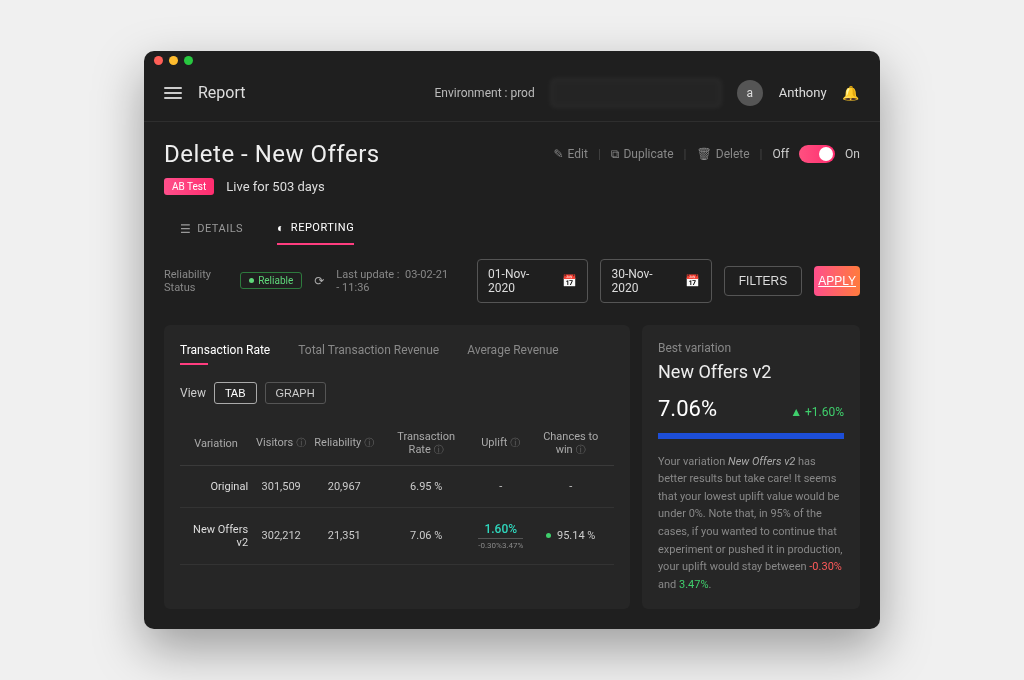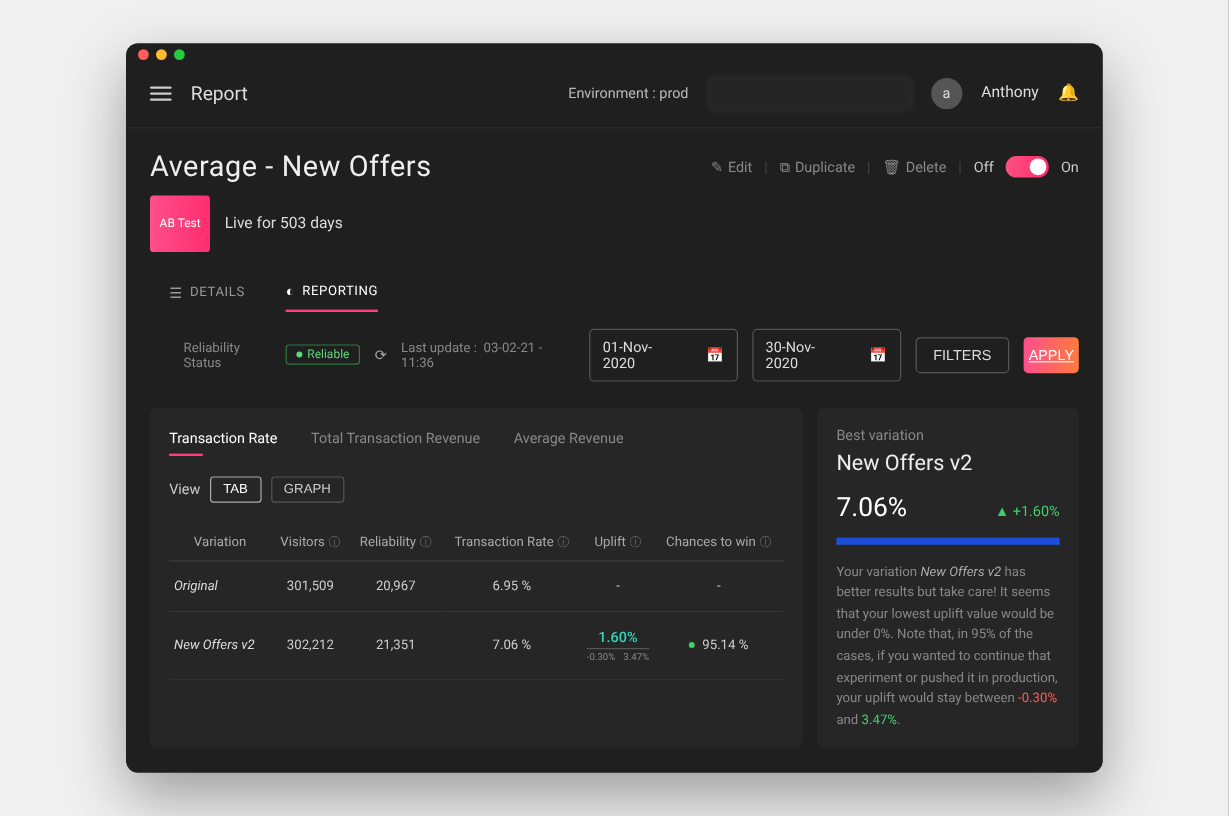--- a/index.html
+++ b/index.html
@@ -7,21 +7,21 @@
     background: #f0f0f0;
     font-family: -apple-system, BlinkMacSystemFont, "Segoe UI", Roboto, Helvetica, sans-serif;
     font-size: 13px;
     color: #ccc;
     display: flex;
     align-items: center;
     justify-content: center;
     min-height: 680px;
   }
   .window {
-    width: 814px;
+    width: 736px;
     background: #1f1f1f;
     border-radius: 10px;
     box-shadow: 0 20px 50px rgba(0,0,0,0.35);
     overflow: hidden;
     position: relative;
   }
   .titlebar {
     height: 12px;
     padding: 10px;
     display: flex;
@@ -65,34 +65,34 @@
   }
   .toggle .knob{
     width:14px;height:14px;background:#fff;border-radius:50%;position:absolute;top:2px;right:2px;
   }
   .onoff{font-size:12px;color:#ccc;}
   .sub-row{
     display:flex;align-items:center;gap:12px;padding:0 20px 18px 20px;font-size:13px;
   }
   .badge-pink{
     background:linear-gradient(90deg,#ff4f8b,#ff2d6f);
-    color:#fff;font-size:10px;padding:18px 8px;border-radius:3px;
+    color:#fff;font-size:10px;padding:3px 8px;border-radius:3px;
   }
   .live-text{color:#ddd;}
   .tabs-row{
     display:flex;align-items:center;gap:34px;padding:0 36px;
     font-size:11px;color:#999;letter-spacing:0.5px;
   }
   .tab{display:flex;align-items:center;gap:6px;padding:8px 0;cursor:pointer;}
   .tab.active{color:#fff;border-bottom:2px solid #ff3d7f;}
   .tab-icon{font-size:12px;}
   .filters-row{
     display:flex;align-items:center;gap:12px;padding:14px 20px 22px 20px;font-size:11px;color:#999;
   }
-  .rel-label{color:#888;margin-left:28px;}
+  .rel-label{color:#888;}
   .rel-badge{
     border:1px solid #2d7a3d;color:#5fd77a;font-size:10px;padding:2px 8px;border-radius:3px;
     display:flex;align-items:center;gap:4px;
   }
   .rel-dot{width:5px;height:5px;border-radius:50%;background:#5fd77a;}
   .refresh{color:#aaa;font-size:12px;cursor:pointer;}
   .last-upd{color:#888;}
   .date-in{
     border:1px solid #555;background:transparent;border-radius:4px;padding:7px 10px;
     display:flex;align-items:center;justify-content:space-between;width:135px;color:#ddd;font-size:12px;gap:20px;
@@ -131,21 +131,21 @@
   }
   .view-row{display:flex;align-items:center;gap:8px;font-size:12px;color:#ccc;margin-bottom:18px;}
   .vbtn{
     border:1px solid #555;background:transparent;padding:4px 10px;border-radius:3px;font-size:11px;color:#ccc;cursor:pointer;
   }
   .vbtn.active{border-color:#aaa;color:#fff;}
   table{width:100%;border-collapse:collapse;font-size:11px;}
   th{color:#aaa;font-weight:400;text-align:center;padding:8px 4px;border-bottom:1px solid #3a3a3a;}
   th:first-child{text-align:center;}
   td{color:#ccc;text-align:center;padding:14px 4px;border-bottom:1px solid #333;}
-  td.name{text-align:left;color:#ddd;font-style:italic;}
+  td.name{text-align:right;color:#ddd;}
   .info{color:#666;font-size:10px;margin-left:3px;}
   .uplift-cell{position:relative;}
   .uplift-main{color:#2fd7bd;font-size:12px;font-weight:500;}
   .uplift-range{display:flex;justify-content:space-between;color:#888;font-size:8px;margin-top:2px;}
   .uplift-bar{height:1px;background:#555;margin:2px 0;position:relative;}
   .ctw{display:flex;align-items:center;gap:6px;justify-content:center;}
   .gdot{width:5px;height:5px;border-radius:50%;background:#3fcf6c;}
   .side-label{color:#888;font-size:12px;margin-bottom:6px;}
   .side-title{color:#eee;font-size:18px;margin-bottom:14px;}
   .side-row{display:flex;justify-content:space-between;align-items:baseline;border-bottom:6px solid #1d4ed8;padding-bottom:12px;margin-bottom:14px;}
@@ -179,21 +179,21 @@
       <span>Environment :</span>
       <span>prod</span>
     </div>
     <div class="account-box"></div>
     <div class="avatar">a</div>
     <div class="username">Anthony</div>
     <div class="bell">🔔</div>
   </div>
 
   <div class="header-row">
-    <div class="page-title">Average - New Offers</div>
+    <div class="page-title">Delete - New Offers</div>
     <div class="spacer"></div>
     <div class="head-actions">
       <div class="head-action">
         <span>✎</span>
         <span>Edit</span>
       </div>
       <span class="sep">|</span>
       <div class="head-action">
         <span>⧉</span>
         <span>Duplicate</span>

